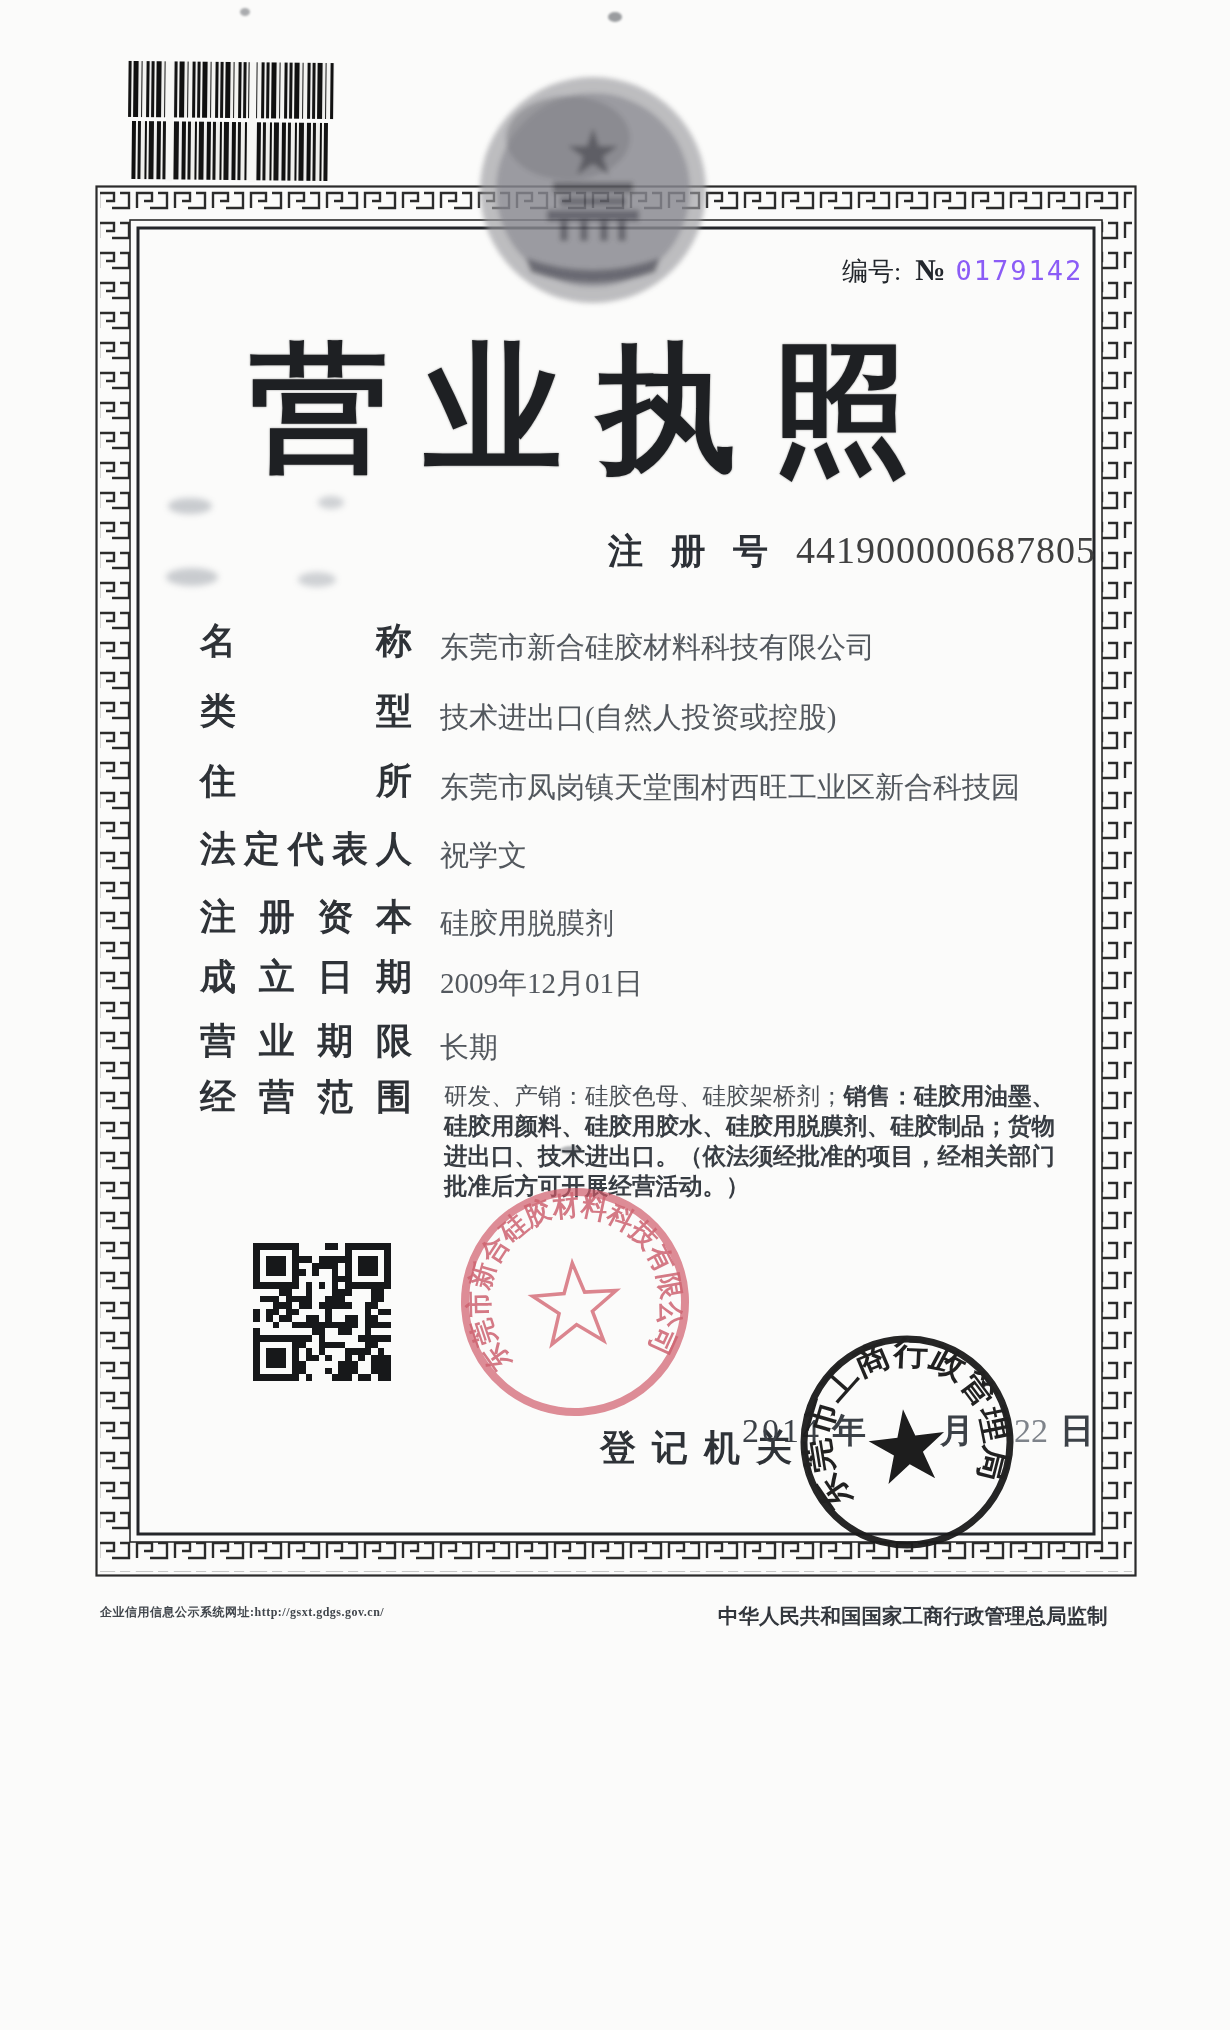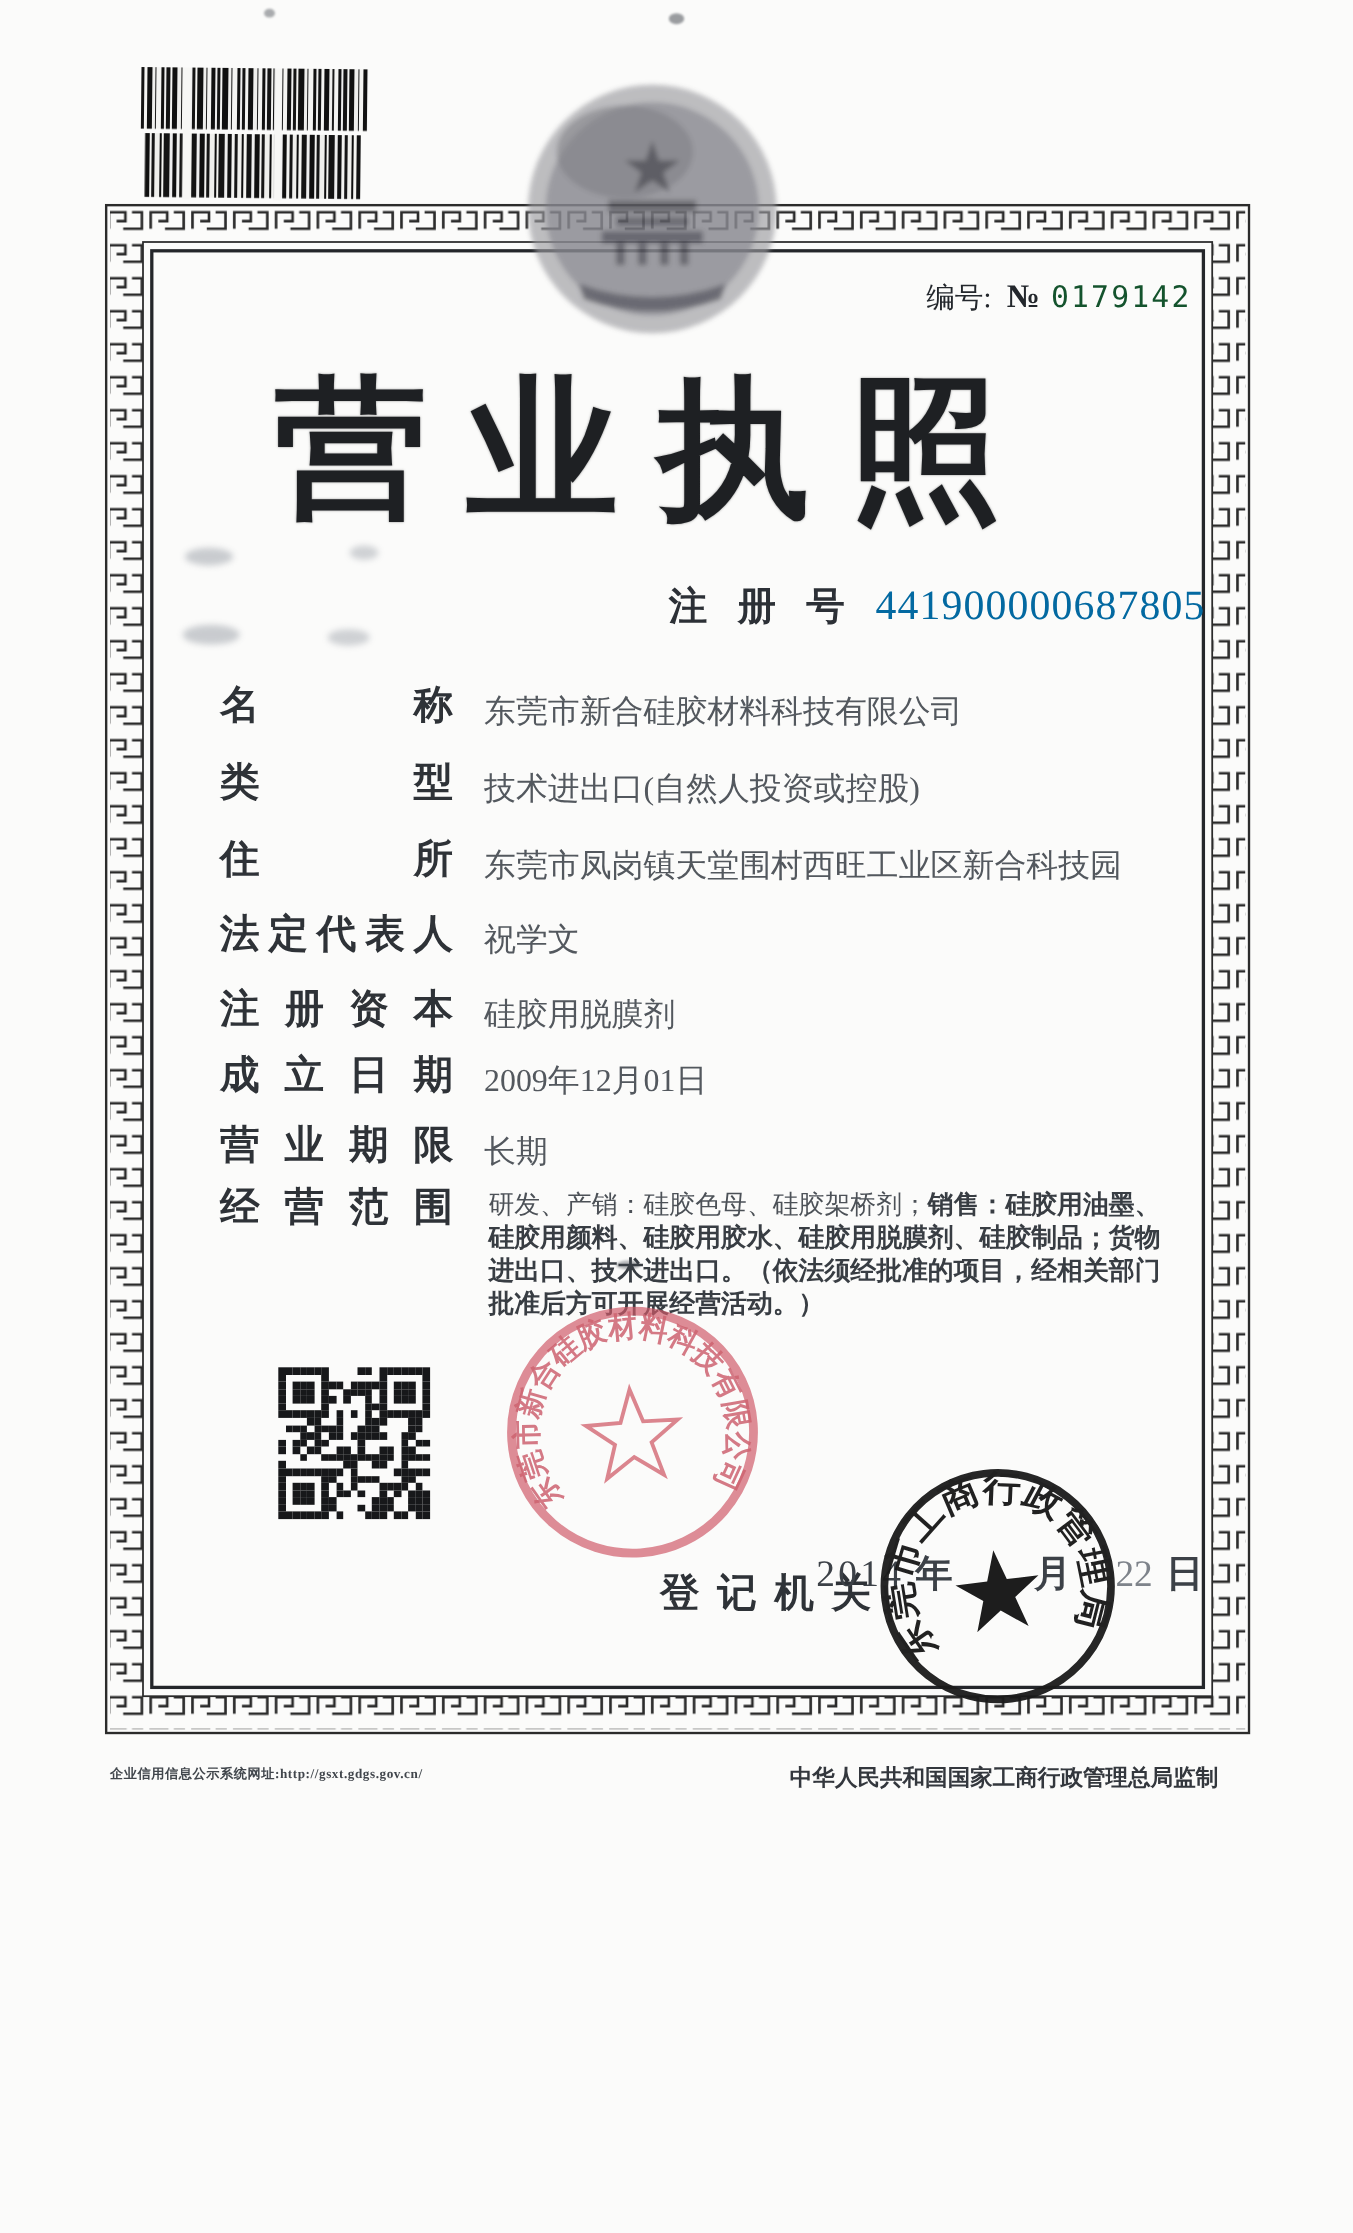--- a/index.html
+++ b/index.html
@@ -15,29 +15,29 @@
   .barcode .b1{top:0;height:56px;background:repeating-linear-gradient(90deg,#141414 0 3px,#f4f4f2 3px 5px,#101010 5px 10px,#efefed 10px 13px,#1a1a1a 13px 14px,#f4f4f2 14px 18px,#111 18px 21px,#eee 21px 23px);}
   .barcode .b2{top:60px;height:58px;left:4px;width:196px;background:repeating-linear-gradient(90deg,#101010 0 4px,#f2f2f0 4px 6px,#161616 6px 9px,#efefec 9px 13px,#0e0e0e 13px 15px,#f4f4f1 15px 17px,#141414 17px 22px,#eee 22px 25px);}
   .barcode .gap{position:absolute;top:0;height:100%;width:7px;background:#f7f7f5;}
   
   .emblem{position:absolute;left:468px;top:66px;z-index:3;opacity:.88;}
   
   .frame{position:absolute;left:95px;top:185px;z-index:1;}
   
   .serial{position:absolute;left:842px;top:253px;z-index:4;font-size:26px;color:#23272c;white-space:nowrap;}
   .serial .no-sign{font-weight:bold;font-size:30px;margin:0 10px 0 14px;}
-  .serial .digits{font-family:"DejaVu Sans Mono",monospace;font-size:27px;letter-spacing:2px;color:#14532d;}
+  .serial .digits{font-family:"DejaVu Sans Mono",monospace;font-size:27px;letter-spacing:2px;color:#8b5cf6;}
   
   .title{position:absolute;left:250px;top:338px;width:660px;z-index:4;display:flex;justify-content:space-between;
     font-family:"Liberation Sans","DejaVu Sans",sans-serif;font-weight:900;font-size:138px;line-height:1.02;color:#1e2023;
     text-shadow:0 0 2px rgba(40,40,40,.55);}
   
   .regline{position:absolute;left:608px;top:528px;z-index:4;display:flex;align-items:baseline;}
   .regline .rlabel{width:160px;display:flex;justify-content:space-between;font-size:35px;font-weight:700;color:#2c3036;}
-  .regline .rnum{margin-left:28px;font-size:38px;letter-spacing:1px;color:#0369a1;text-align:center;}
+  .regline .rnum{margin-left:28px;font-size:38px;letter-spacing:1px;color:#404040;text-align:center;}
   
   .row{position:absolute;left:200px;width:900px;z-index:4;display:flex;align-items:flex-start;}
   .flabel{width:212px;flex:0 0 212px;display:flex;justify-content:space-between;font-size:36px;font-weight:700;color:#2e3237;line-height:1.1;}
   .fvalue{margin-left:28px;padding-top:7px;font-size:29px;color:#53585e;line-height:1.25;}
   .row-scope .fvalue{margin-left:32px;width:622px;font-size:23.5px;line-height:1.27;color:#4c5157;padding-top:4px;}
   .row-scope .fvalue .bold{font-weight:700;color:#383d43;}
   
   .qr{position:absolute;left:253px;top:1243px;width:138px;height:138px;z-index:4;display:grid;
       grid-template-columns:repeat(21,1fr);grid-template-rows:repeat(21,1fr);filter:blur(.3px);}
   .qr div{width:100%;height:100%;}

